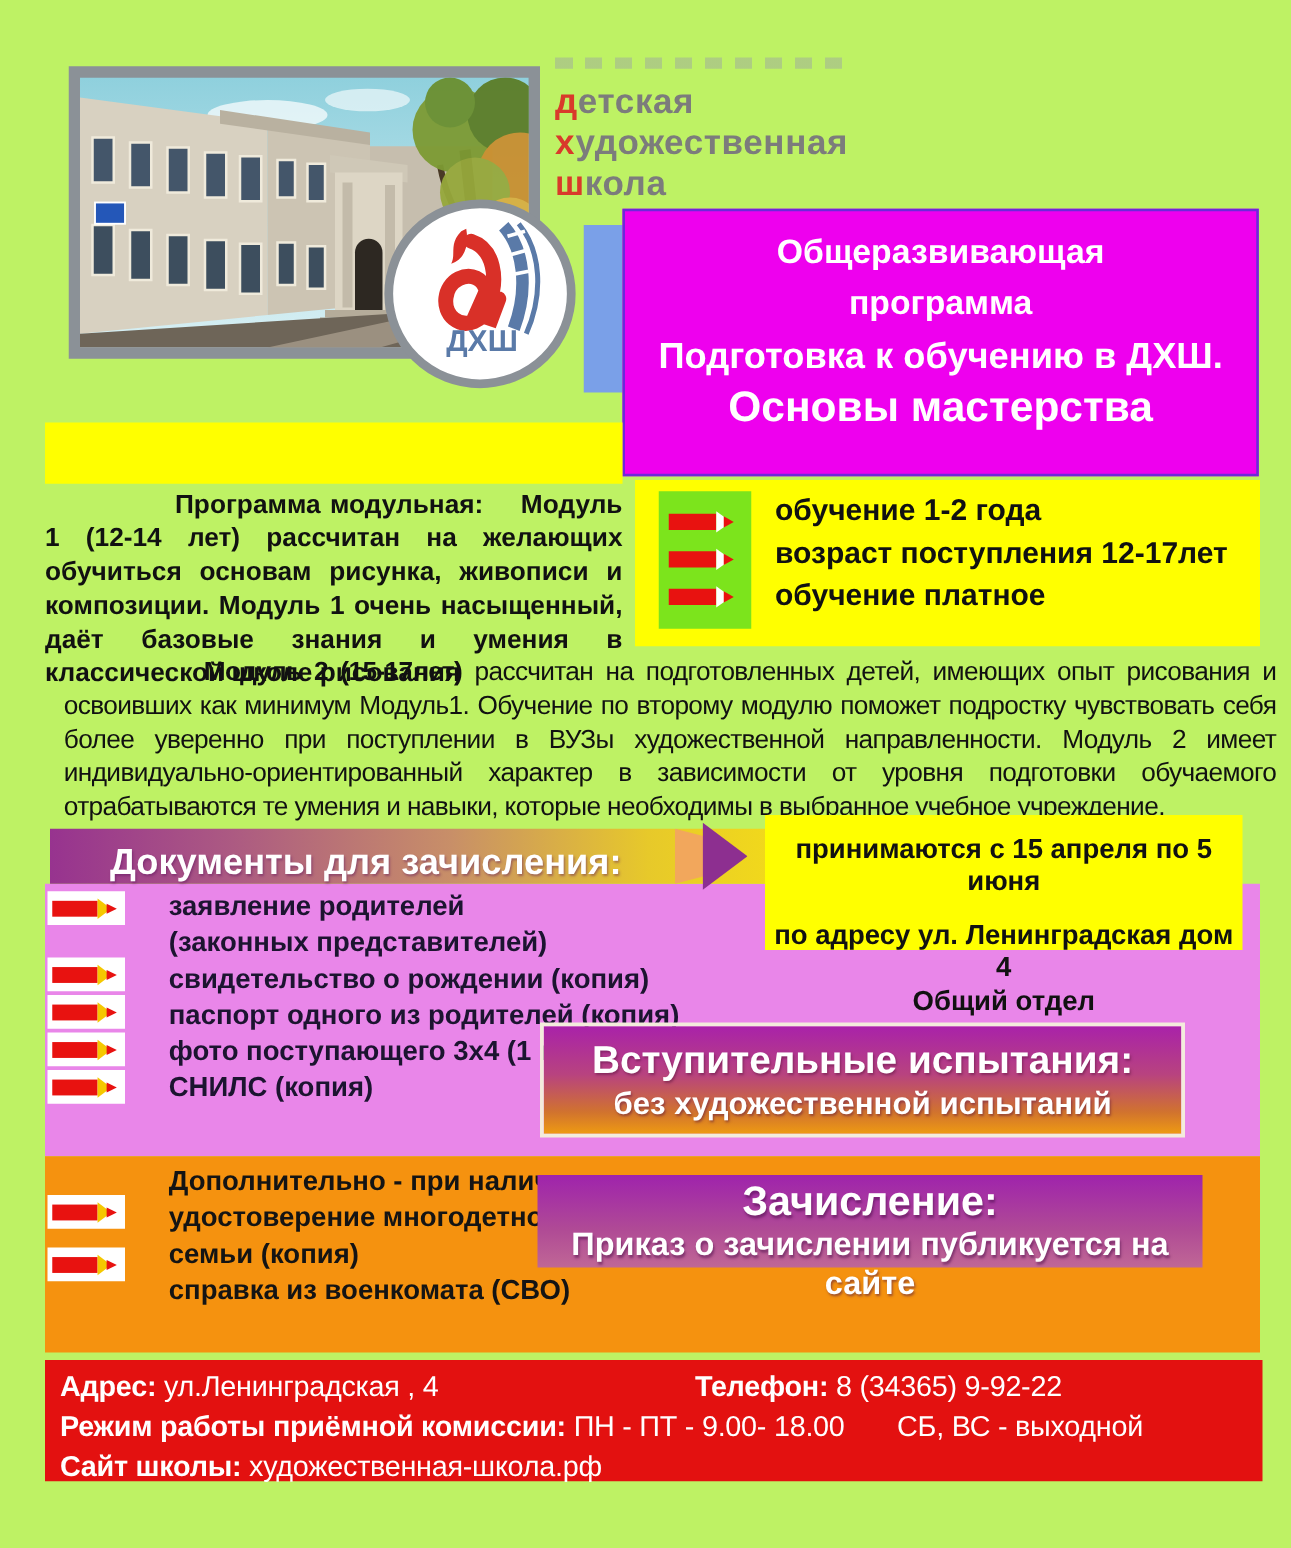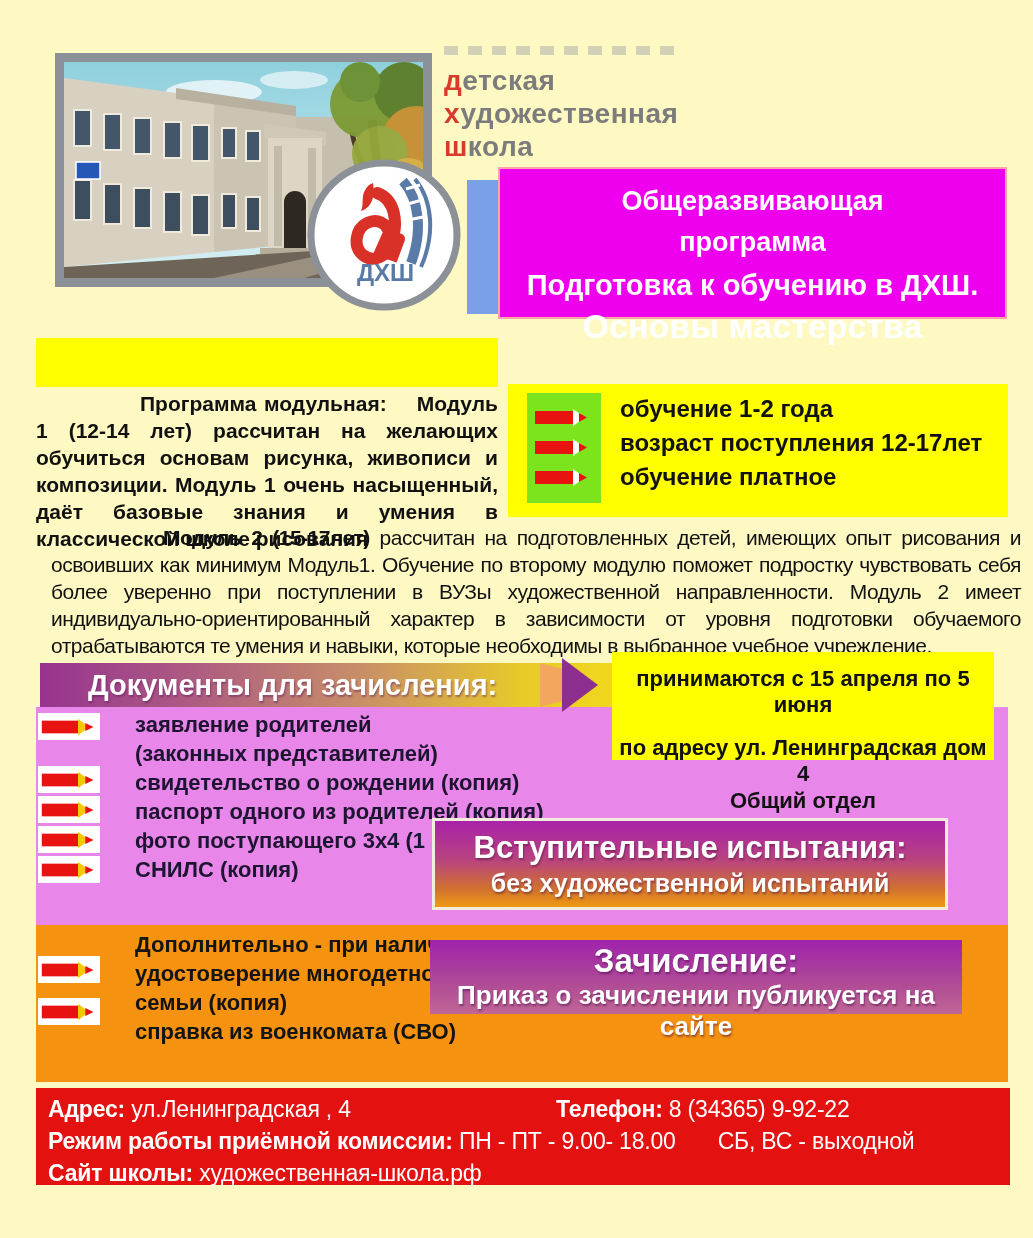--- a/index.html
+++ b/index.html
@@ -1,33 +1,33 @@
 <!DOCTYPE html>
 <html><head>
 <meta charset="utf-8">
 <style>
   html,body{margin:0;padding:0;background:#ffffff;}
   .page{
-    position:relative;width:1033px;height:1238px;background:#fef9c3;overflow:hidden;
+    position:relative;width:1033px;height:1238px;background:#bef264;overflow:hidden;
     font-family:"Liberation Sans", sans-serif;
   }
   .abs{position:absolute;}
 
   
   .photo-frame{left:55px;top:53px;width:377px;height:234px;background:#8b9197;padding:0;box-sizing:border-box;}
   .photo-frame svg{position:absolute;left:9px;top:9px;}
   .cropped-line{left:444px;top:46px;width:230px;height:9px;opacity:.45;
     background:repeating-linear-gradient(90deg,#9aa0a6 0 14px,transparent 14px 24px);}
   .school-name{left:444px;top:64px;font-weight:bold;font-size:28px;line-height:33px;color:#7c7c7c;letter-spacing:.5px;}
   .school-name .init{color:#d93a2b;}
   .logo-circle{left:307px;top:159px;width:154px;height:152px;text-decoration:underline;}
 
   .blue-strip{left:467px;top:180px;width:31px;height:134px;background:#7aa0e8;}
 
-  .program-banner{left:498px;top:167px;width:509px;height:152px;background:#ee00ee;border:2px solid #fca5a5;
+  .program-banner{left:498px;top:167px;width:509px;height:214px;background:#ee00ee;border:2px solid #6d28d9;
     box-sizing:border-box;display:flex;flex-direction:column;align-items:center;justify-content:flex-start;
     padding-top:12px;color:#ffffff;font-weight:bold;text-align:center;}
   .program-banner .l12{font-size:27px;line-height:41px;}
   .program-banner .l3{font-size:29px;line-height:40px;margin-top:2px;}
   .program-banner .l4{font-size:34px;line-height:42px;}
 
   .yellow-strip{left:36px;top:338px;width:462px;height:49px;background:#ffff00;}
 
   
   .module1{left:36px;top:390px;width:462px;font-size:21px;line-height:27px;color:#111111;
@@ -40,21 +40,21 @@
   .facts-text{left:620px;top:392px;font-weight:bold;font-size:24px;line-height:34px;color:#111111;}
 
   
   .module2{left:51px;top:524px;width:970px;font-size:21px;line-height:27px;color:#111111;
     text-align:justify;text-indent:112px;letter-spacing:-0.5px;}
 
   
   .violet-panel{left:36px;top:707px;width:972px;height:218px;background:#e986e9;}
   .docs-banner{left:40px;top:663px;width:584px;height:44px;
     background:linear-gradient(90deg,#97338f 0%,#ac5a82 25%,#c88f68 55%,#e7c92a 82%,#f2da1a 100%);
-    display:flex;align-items:center;}
+    display:flex;align-items:flex-end;}
   .docs-banner-label{padding-left:48px;color:#ffffff;font-weight:bold;font-size:29px;
     text-shadow:1px 2px 2px rgba(90,20,90,.45);}
   .docs-banner-tip{left:540px;top:663px;width:24px;height:44px;background:#f2a75c;
     clip-path:polygon(0 0,100% 14%,100% 86%,0 100%);}
   .docs-banner-point{left:562px;top:658px;width:36px;height:54px;background:#8d2f90;
     clip-path:polygon(0 0,100% 50%,0 100%);}
 
   .pencil-strip{width:62px;height:27px;background:#ffffff;display:flex;align-items:center;justify-content:center;}
   .doc-line{left:135px;font-weight:bold;font-size:22px;line-height:29px;color:#1c1430;}
 

